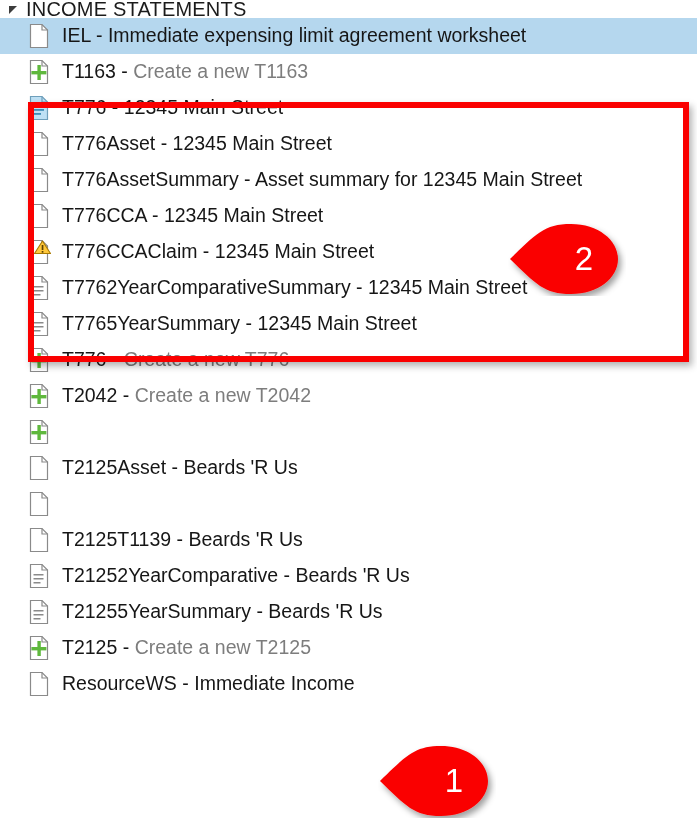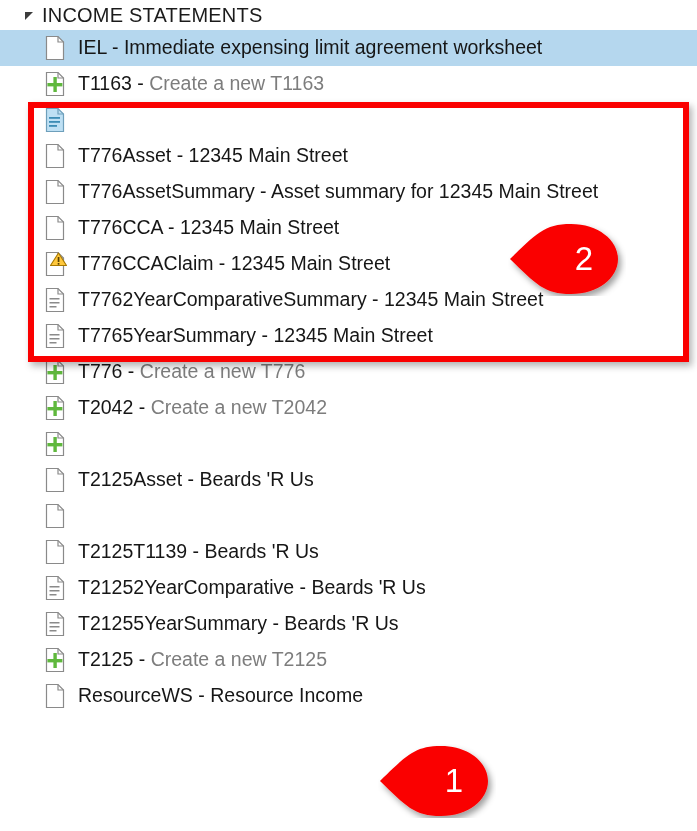--- a/index.html
+++ b/index.html
@@ -18,22 +18,22 @@
 
   
   #tree-root {
     position: absolute;
     inset: 0;
   }
 
   .group-header {
     display: flex;
     align-items: center;
-    height: 30px;
-    padding-left: 22px;
+    height: 18px;
+    padding-left: 6px;
     box-sizing: border-box;
   }
   .expander {
     width: 16px;
     height: 16px;
     position: relative;
     flex: 0 0 16px;
     margin-right: 4px;
   }
   .expander::before {
@@ -51,21 +51,21 @@
     letter-spacing: 0.2px;
     color: #1b1b1b;
     white-space: nowrap;
   }
 
   
   .row {
     display: flex;
     align-items: center;
     height: 36px;
-    padding-left: 44px;
+    padding-left: 28px;
     box-sizing: border-box;
     position: relative;
     white-space: nowrap;
   }
   .row.selected {
     background: #b5d7ee;
   }
   .row-icon {
     flex: 0 0 22px;
     width: 22px;
@@ -155,20 +155,21 @@
       <div class="row">
         <span class="row-icon">
           <svg width="23" height="27" viewBox="0 0 23 27" xmlns="http://www.w3.org/2000/svg">
             <path d="M2.5 1.5 H14 L19.5 7 V24.5 H2.5 Z" fill="#BEE0F4" stroke="#6E9FBB" stroke-width="1.2"></path>
             <path d="M14 1.5 L14 7 L19.5 7" fill="none" stroke="#6E9FBB" stroke-width="1.2"></path>
             <rect x="5" y="10" width="11" height="1.8" fill="#3C8CB5"></rect>
             <rect x="5" y="14" width="11" height="1.8" fill="#3C8CB5"></rect>
             <rect x="5" y="18" width="8" height="1.8" fill="#3C8CB5"></rect>
           </svg>
         </span>
+        <span class="row-label"><span>T776</span><span> - </span><span>12345 Main Street</span></span>
       </div>
       <div class="row">
         <span class="row-icon">
           <svg width="23" height="27" viewBox="0 0 23 27" xmlns="http://www.w3.org/2000/svg">
             <path d="M2.5 1.5 H14 L19.5 7 V24.5 H2.5 Z" fill="#FFFFFF" stroke="#8A8A8A" stroke-width="1.2"></path>
             <path d="M14 1.5 L14 7 L19.5 7" fill="none" stroke="#8A8A8A" stroke-width="1.2"></path>
           </svg>
         </span>
         <span class="row-label"><span>T776Asset</span><span> - </span><span>12345 Main Street</span></span>
       </div>
@@ -319,21 +320,21 @@
         </span>
         <span class="row-label"><span>T2125</span><span> - </span><span class="muted">Create a new T2125</span></span>
       </div>
       <div class="row">
         <span class="row-icon">
           <svg width="23" height="27" viewBox="0 0 23 27" xmlns="http://www.w3.org/2000/svg">
             <path d="M2.5 1.5 H14 L19.5 7 V24.5 H2.5 Z" fill="#FFFFFF" stroke="#8A8A8A" stroke-width="1.2"></path>
             <path d="M14 1.5 L14 7 L19.5 7" fill="none" stroke="#8A8A8A" stroke-width="1.2"></path>
           </svg>
         </span>
-        <span class="row-label"><span>ResourceWS</span><span> - </span><span>Resource Income</span></span>
+        <span class="row-label"><span>ResourceWS</span><span> - </span><span>Immediate Income</span></span>
       </div>
     </div>
 
 </div>
 
 <div id="highlight-box"></div>
 
 <div class="callout" id="callout-2">
   <svg width="118" height="74" viewBox="0 0 118 74" xmlns="http://www.w3.org/2000/svg">
     <defs>

